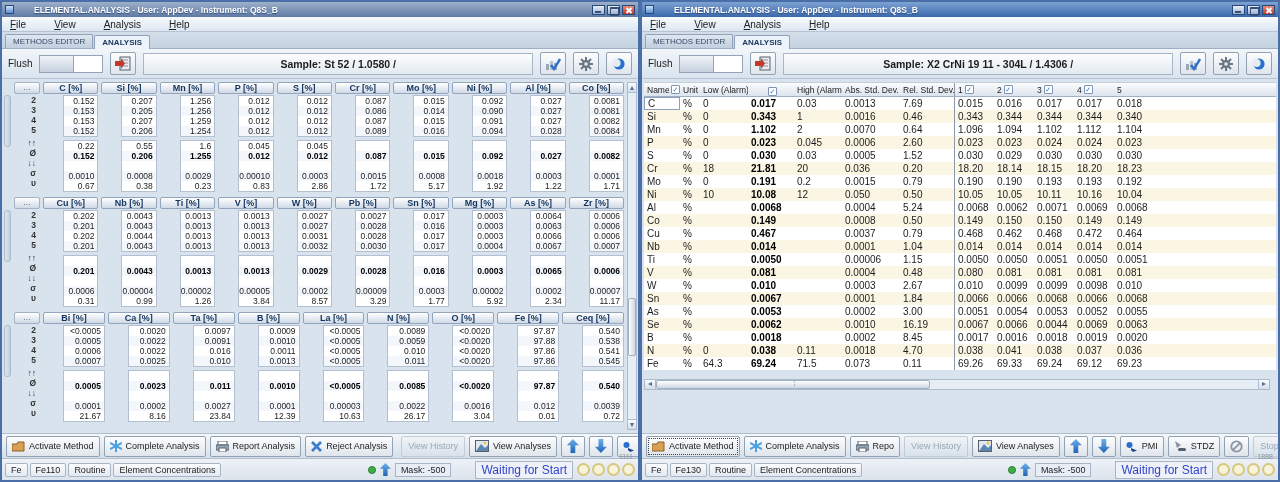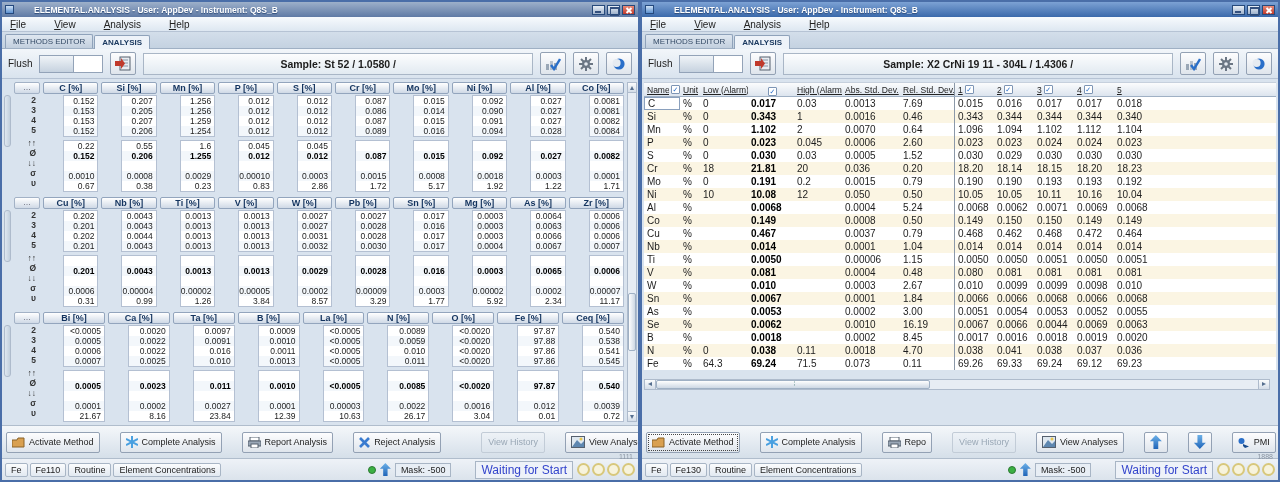--- a/index.html
+++ b/index.html
@@ -60,21 +60,21 @@
 .vs-arrow { height:10px; background:linear-gradient(#fbfcfd,#d4dde8); border-bottom:1px solid #aebbcc; position:relative; }
 .vs-arrow.b { border-bottom:none; border-top:1px solid #aebbcc; margin-top:auto; }
 .vs-arrow::after { content:""; position:absolute; left:2px; top:3px; border-left:2.5px solid transparent; border-right:2.5px solid transparent; border-bottom:4px solid #56board; border-bottom:4px solid #566f8f; }
 .vs-arrow.b::after { border-bottom:none; border-top:4px solid #566f8f; }
 .vs-thumb { position:absolute; left:0; right:0; top:62%; height:58px; background:linear-gradient(90deg,#fefefe,#cdd8e4); border:1px solid #9fb0c4; border-radius:2px; }
 
 
 .rtable { position:relative; }
 .rt-header { display:flex; height:15px; align-items:center; background:linear-gradient(#fbfcfd,#dce4ee); border-top:1px solid #c6d0dd; border-bottom:1px solid #9fb0c4; }
 .rth { font-size:8.5px; color:#222; padding-left:3px; display:flex; align-items:center; gap:2px; white-space:nowrap; overflow:hidden; height:100%; }
-.rth span { overflow:hidden;text-decoration:underline; }
+.rth span { overflow:hidden; }
 .rth.cAvg span { font-weight:bold; }
 .filt { width:9px; height:9px; flex:0 0 auto; border:1px solid #7d95b5; background:#fff; font-size:7px; line-height:8px; color:#2a6fc9; text-align:center; border-radius:1px; }
 .rtr { display:flex; height:13px; align-items:center; background:#fff; }
 .rtr.alt { background:#fbf5e3; }
 .rtd { font-size:10px; color:#1d1d1d; padding-left:3px; white-space:nowrap; overflow:hidden; height:100%; line-height:13px; }
 .rtd.avg { font-weight:bold; color:#000; }
 .rtd.name { font-size:10px; }
 .rtd.name.edit { background:#fff; border:1px solid #8aa0bd; line-height:11px; }
 .c0{width:36px;} .c1{width:20px;} .c2{width:48px;} .c3{width:46px;flex-direction:column;} .c4{width:48px;} .c5{width:58px;} .c6{width:54px;}
 .cm{width:40px;} .sep{border-left:1px solid #8b98a8;}
@@ -84,21 +84,21 @@
 .hscroll { margin-top:9px; height:11px; width:99%; border:1px solid #aebbcc; background:#e7edf4; display:flex; }
 .hs-arrow { width:11px; background:linear-gradient(#fbfcfd,#d4dde8); border-right:1px solid #aebbcc; position:relative; flex:0 0 auto; }
 .hs-arrow.r { border-right:none; border-left:1px solid #aebbcc; }
 .hs-arrow::after { content:""; position:absolute; top:2px; left:3px; border-top:2.5px solid transparent; border-bottom:2.5px solid transparent; border-right:4px solid #566f8f; }
 .hs-arrow.r::after { border-right:none; border-left:4px solid #566f8f; }
 .hs-thumb { width:44%; background:linear-gradient(#fefefe,#cdd8e4); border:1px solid #9fb0c4; border-radius:2px; position:relative; }
 .hs-thumb::after { content:"⁞"; position:absolute; left:50%; top:-2px; color:#8aa; font-size:8px; }
 .hs-track { flex:1; }
 
 
-.btoolbar { height:33px; display:flex; align-items:center; gap:20px; padding:0 4px; background:linear-gradient(#f4f7fa,#d5dfe9); border-top:1px solid #b0bdcc; flex:0 0 auto; position:relative; }
+.btoolbar { height:25px; display:flex; align-items:center; gap:4px; padding:0 4px; background:linear-gradient(#f4f7fa,#d5dfe9); border-top:1px solid #b0bdcc; flex:0 0 auto; position:relative; }
 .btn { font-size:9px; color:#1d1d1d; padding:0 6px; height:21px; display:flex; align-items:center; gap:4px; border:1px solid #93a1b4; border-radius:2px; background:linear-gradient(#fdfdfe,#dfe5ec); white-space:nowrap; overflow:hidden; flex:0 0 auto; }
 .btn.focused { outline:1px dotted #444; outline-offset:-3px; }
 .btn.ghost { border-color:#c2ccd7; background:none; color:#9aa8b6; }
 .btn.iconed { padding:0 5px; }
 .btn.start { min-width:72px; justify-content:center; }
 .btn.clip { max-width:64px; }
 .spacer { flex:1; }
 .counter { position:absolute; right:5px; bottom:-2px; font-size:7px; color:#8a94a2; }
 
 

